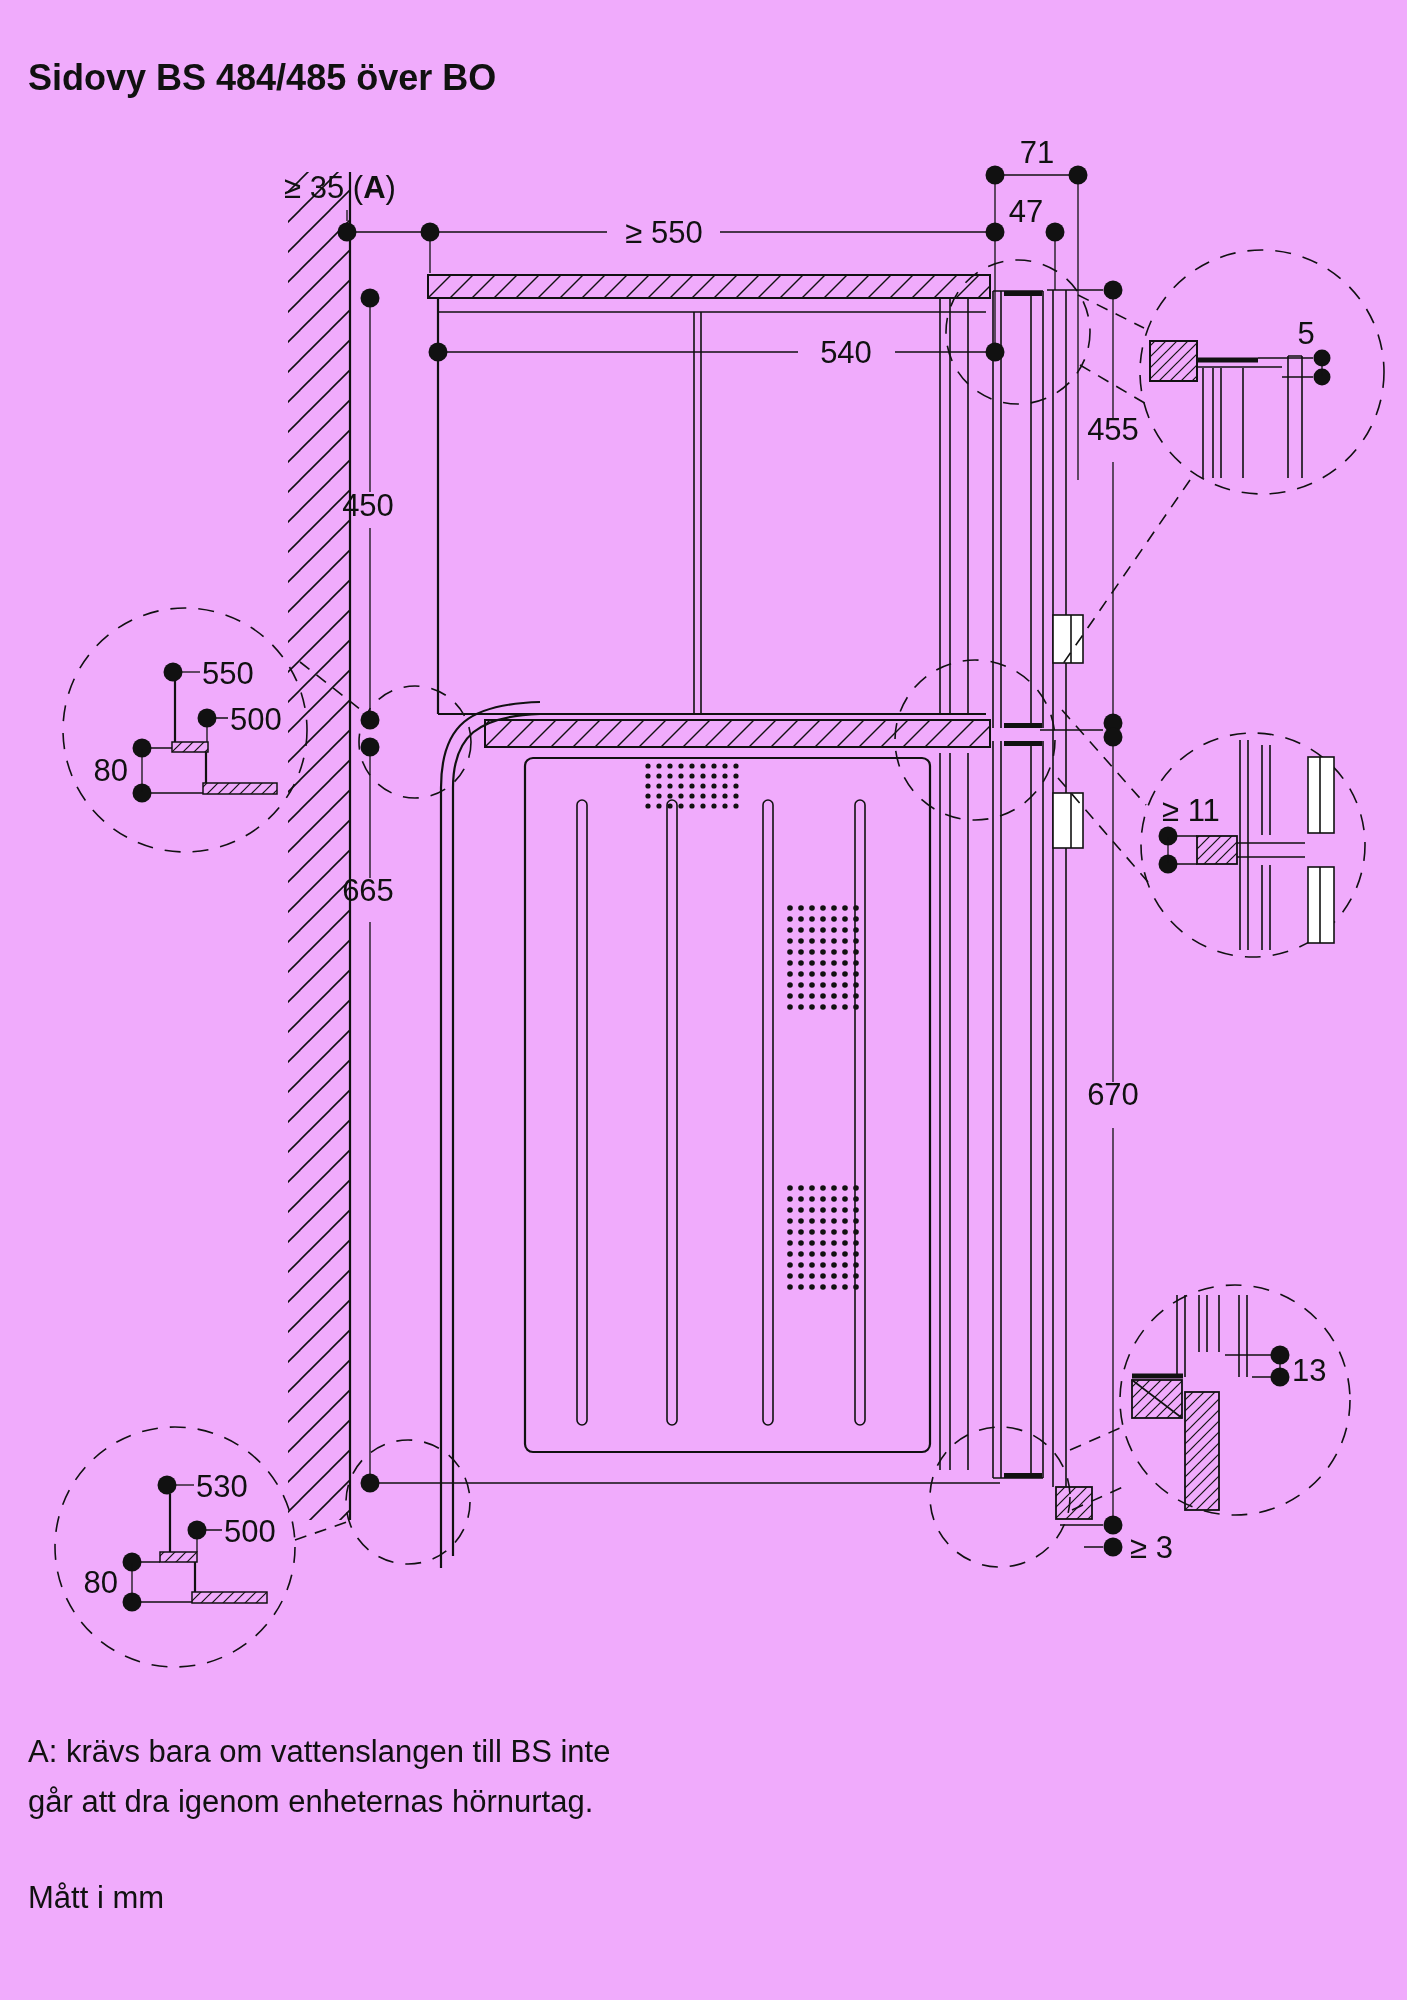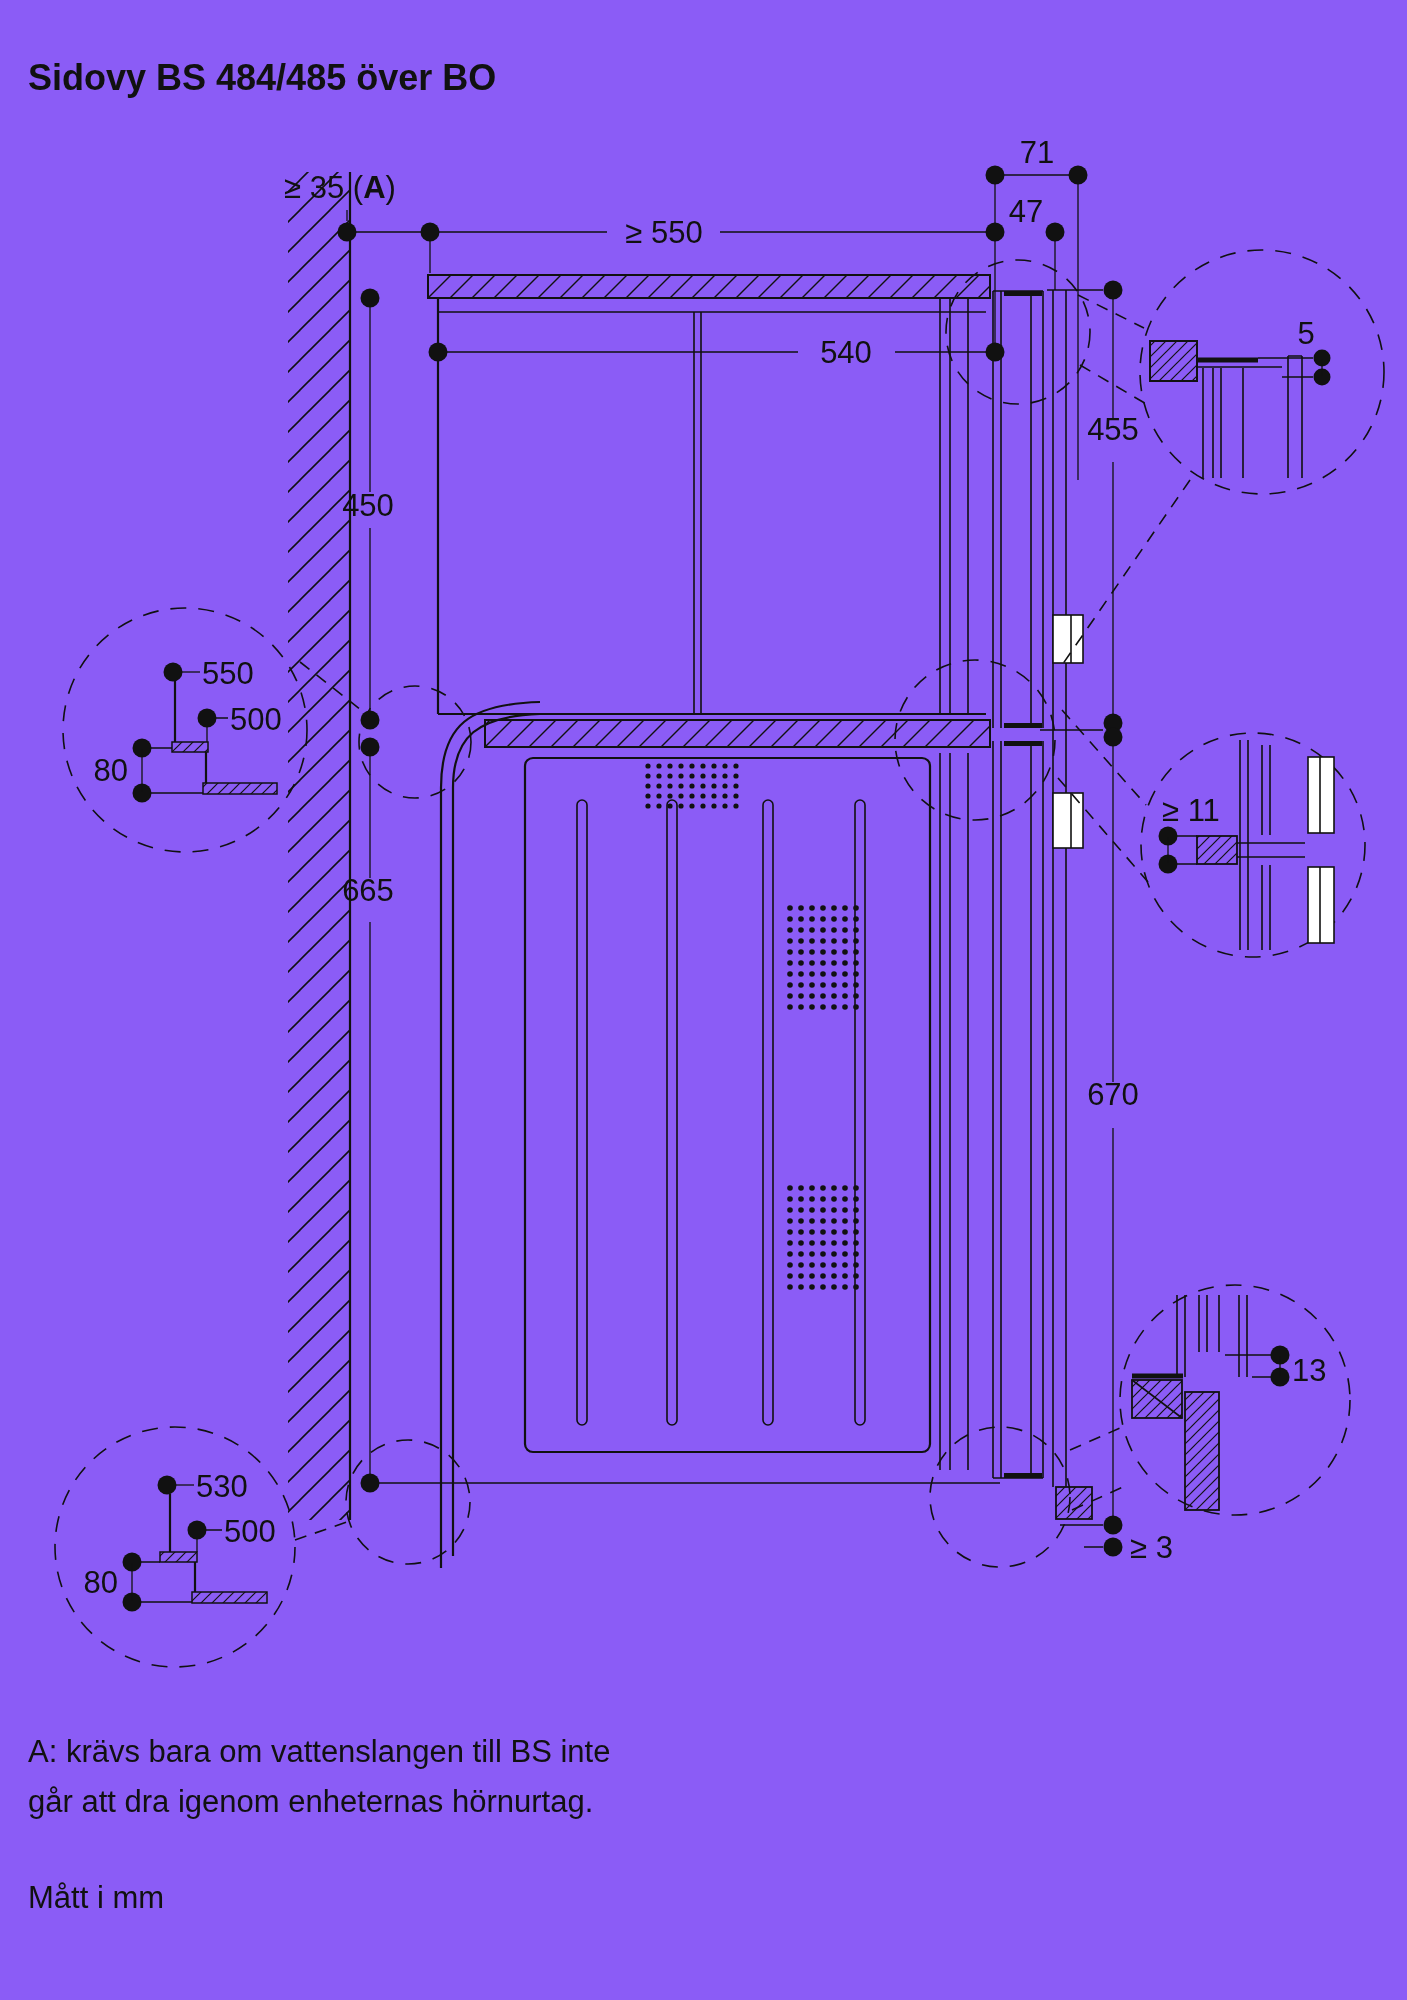--- a/index.html
+++ b/index.html
@@ -1,16 +1,16 @@
 <!DOCTYPE html>
 <html><head>
 <meta charset="utf-8">
 <style>
   html,body{margin:0;padding:0;background:#ffffff;}
-  .stage{position:relative;width:1407px;height:2000px;background:#8b5cf6;overflow:hidden;}
+  .stage{position:relative;width:1407px;height:2000px;background:#f0abfc;overflow:hidden;}
   svg{display:block;}
   .ttl{font:bold 36px "Liberation Sans",sans-serif;fill:#111;}
   .lbl{font:31px "Liberation Sans",sans-serif;fill:#111;}
   .note{font:31px "Liberation Sans",sans-serif;fill:#111;}
   .s2{stroke:#111;stroke-width:2.2;fill:none;}
   .s15{stroke:#111;stroke-width:1.6;fill:none;}
   .thin{stroke:#111;stroke-width:1.3;fill:none;}
   .dark{stroke:#111;stroke-width:5;fill:none;}
   .dash{stroke:#111;stroke-width:1.6;fill:none;stroke-dasharray:16 12;}
   .dashc{stroke:#111;stroke-width:1.6;fill:none;stroke-dasharray:12 9;}

